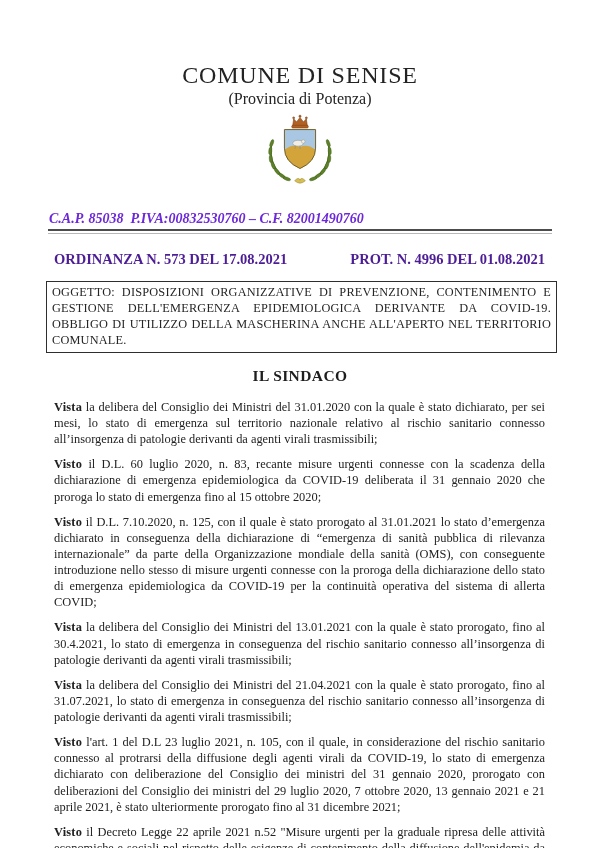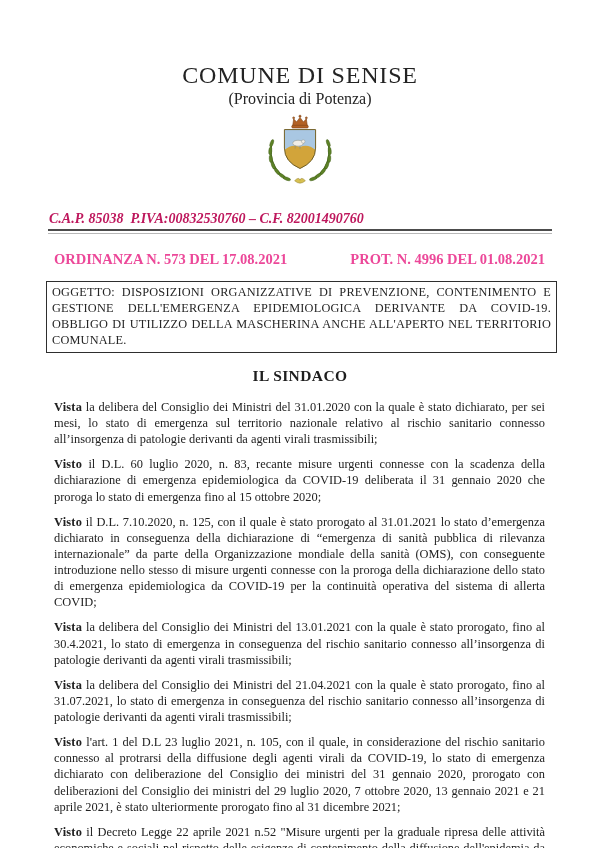--- a/index.html
+++ b/index.html
@@ -12,27 +12,27 @@
   .doc-title {
     margin:3px; font-size:24px; font-weight:normal; letter-spacing:0.8px;
     line-height:1; color:#232323;
   }
   .doc-subtitle { font-size:16px; margin-top:3px; color:#242424; }
   .crest { width:90px; height:76px; margin:5px auto 0; display:block; }
 
   .registry { margin:22px 48px 0 48px; }
   .registry-text {
     font-style:italic; font-weight:bold; font-size:14px;
-    white-space:pre-wrap; color:#be185d; padding-left:1px;
+    white-space:pre-wrap; color:#6d28d9; padding-left:1px;
   }
   .rule { margin-top:2px; height:2px; border-top:2px solid #4c4c4c; border-bottom:1px solid #b8b8b8; }
 
   .refs {
     display:flex; justify-content:space-between;
-    margin:17px 55px 0 54px; font-size:14.5px; font-weight:bold; color:#ec4899;
+    margin:17px 55px 0 54px; font-size:14.5px; font-weight:bold; color:#4c1d95;
   }
 
   .subject-box {
     margin:13px 43px 0 46px; border:1.5px solid #2e2e2e;
     padding:3px 5px; font-size:12.3px; line-height:1.3;
     text-align:justify; letter-spacing:0.2px; color:#252525;
   }
 
   .section-heading {
     text-align:center; font-size:15.5px; font-weight:bold;

